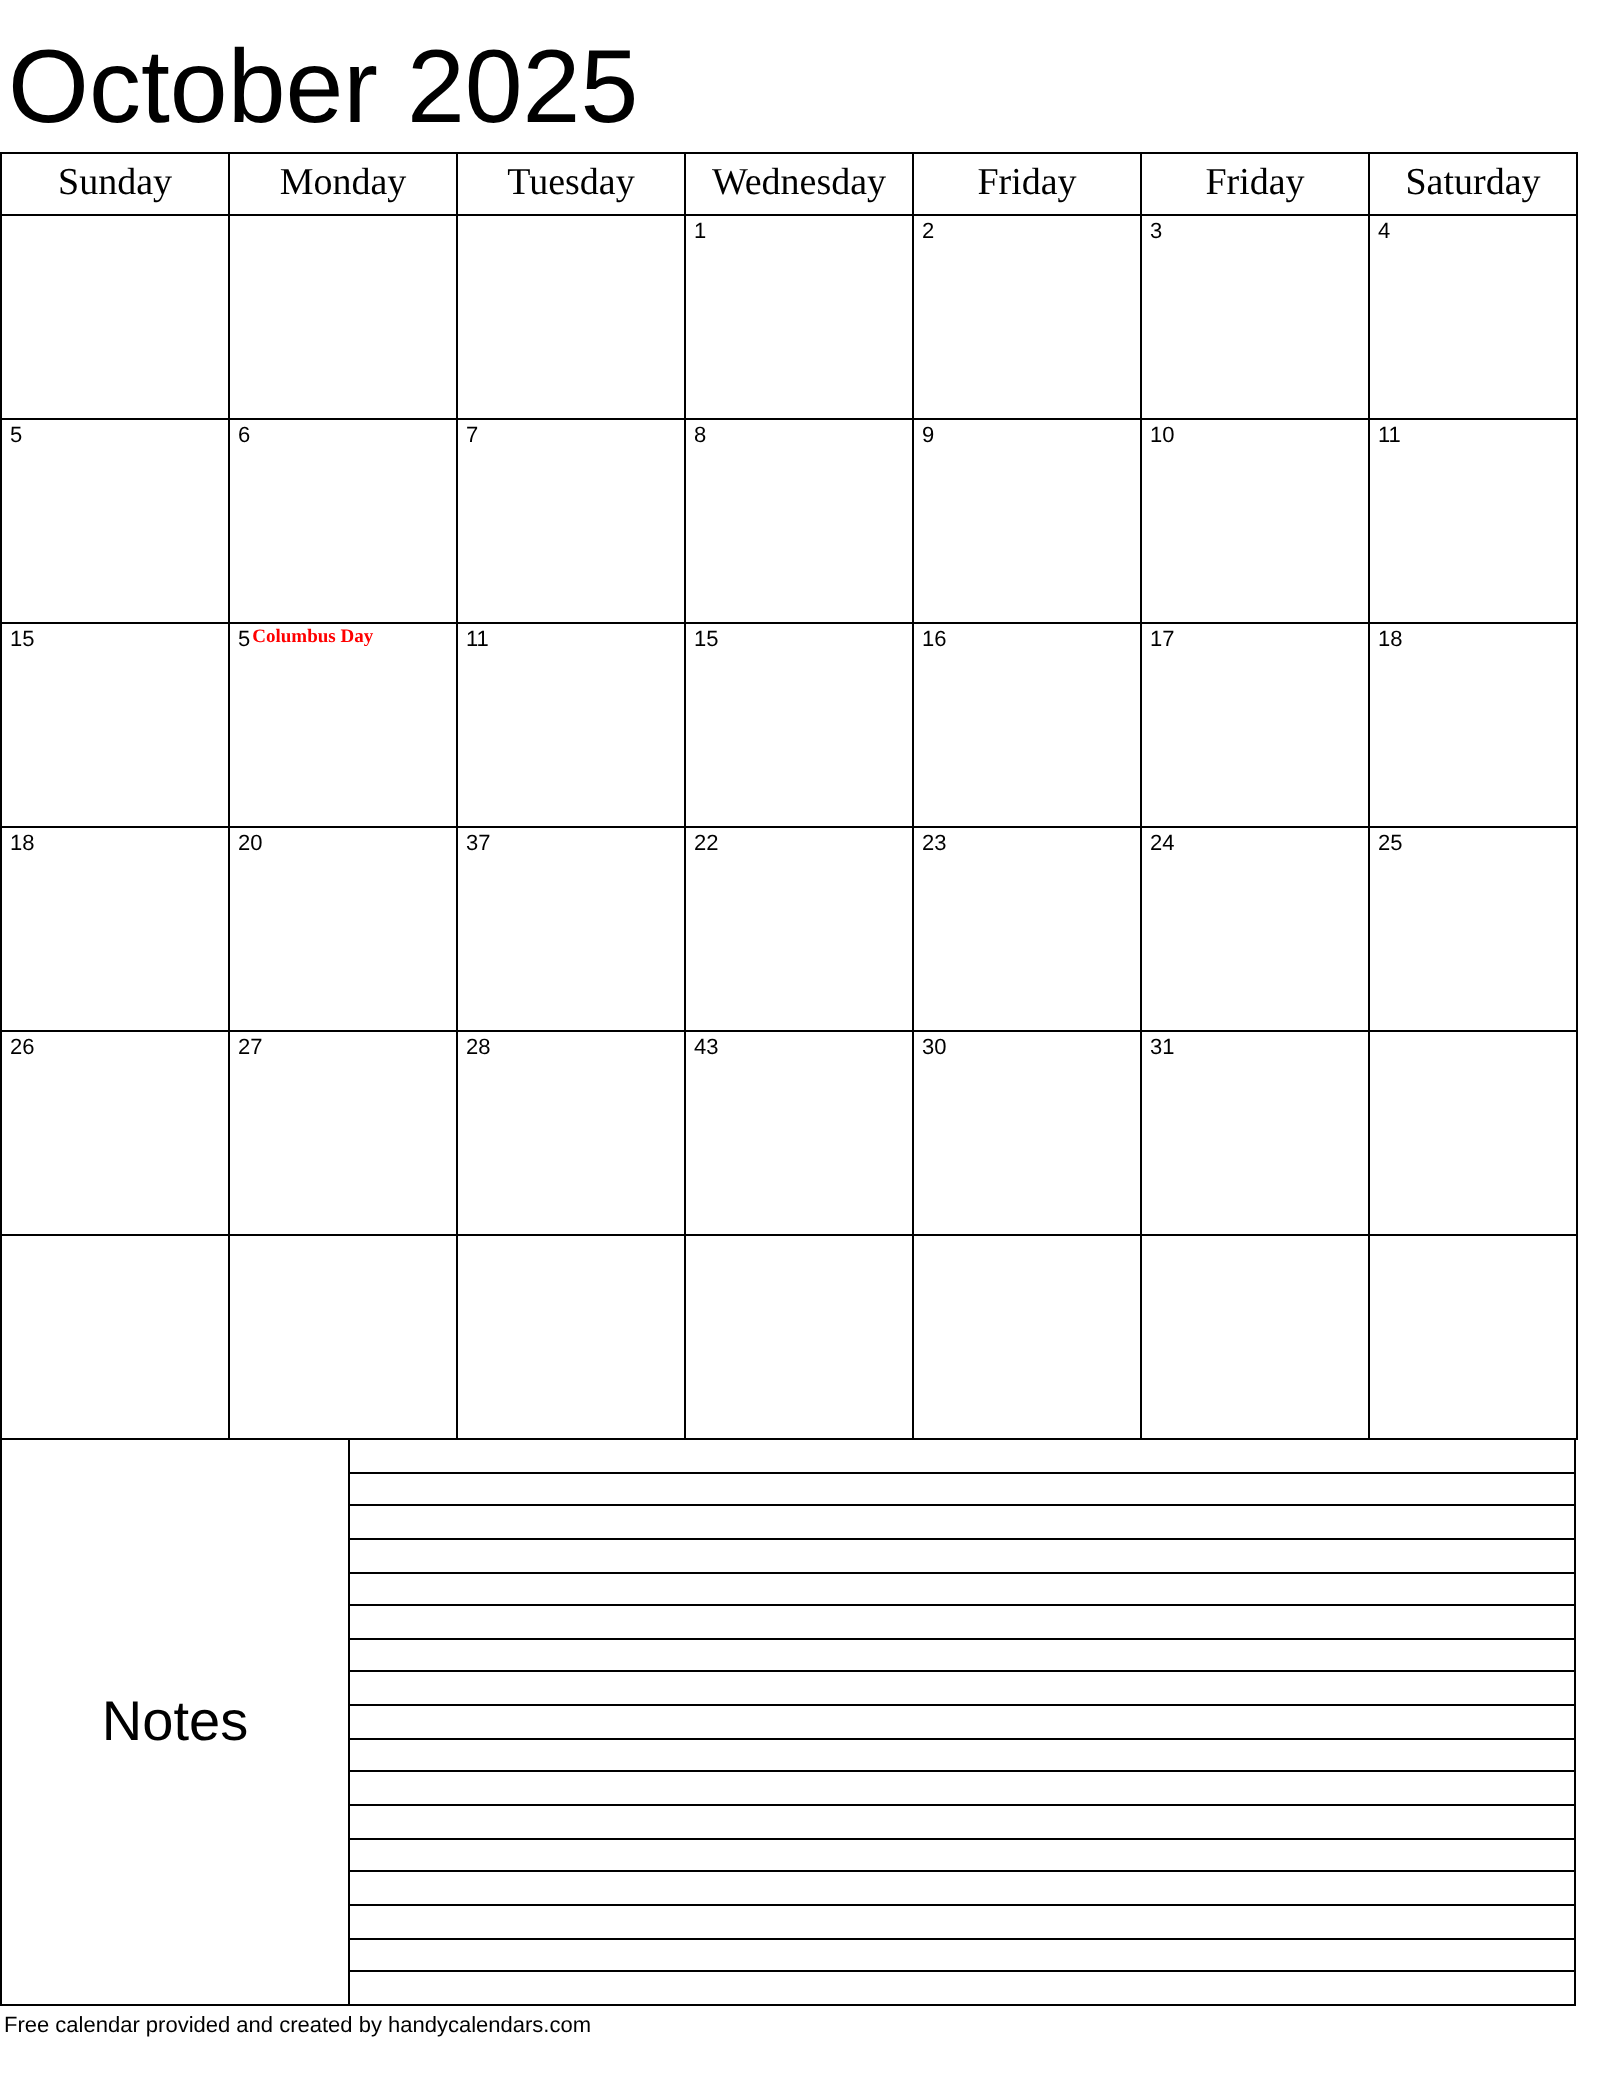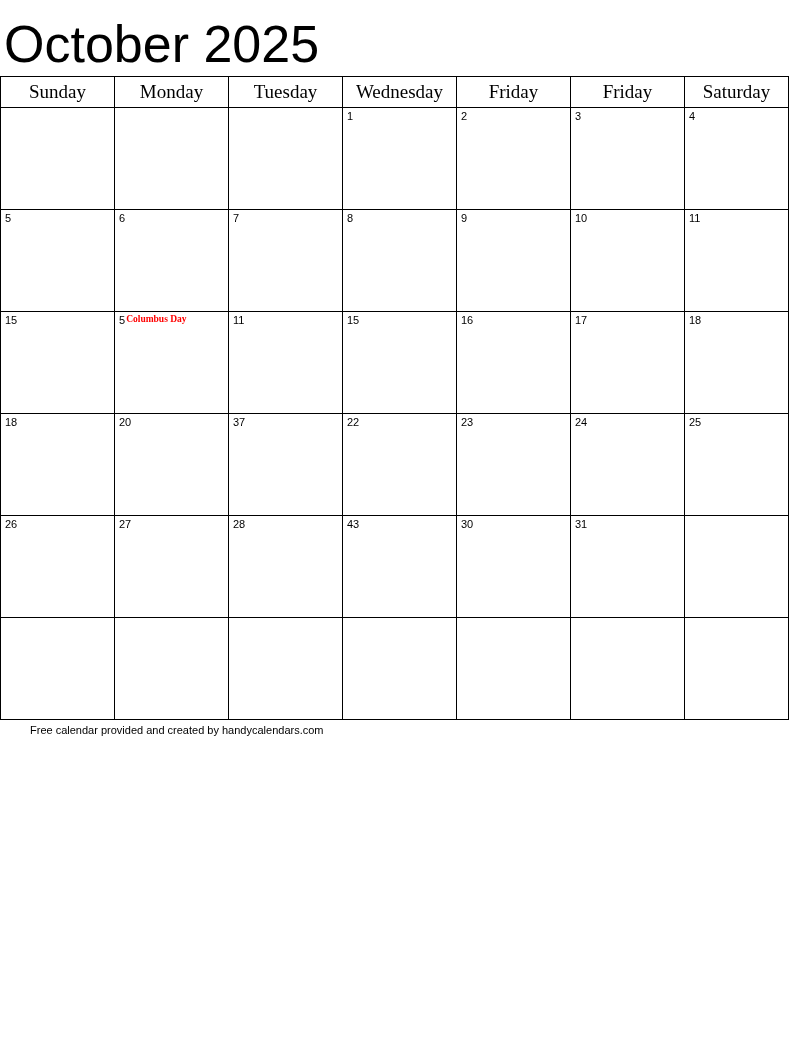--- a/index.html
+++ b/index.html
@@ -123,21 +123,20 @@
   .notes-lines .line:last-child {
     border-bottom: none;
   }
 
   
   .footer {
     font-size: 11px;
     font-family: "Liberation Sans", sans-serif;
     padding: 4px 0 0 2px;
     color: #000000;
-    margin-left: 28px;
   }
 </style>
 </head>
 <body>
 
 <div class="page">
 
   <div class="title">
     <span>October</span>
     <span>2025</span>
@@ -431,16 +430,38 @@
         <td>
             <div class="daycell-inner">
               <span class="daynum"></span>
               <span class="holiday"></span>
             </div>
           </td>
       </tr>
     </tbody>
   </table>
 
+  <div class="notes-wrap">
+    <div class="notes-label">Notes</div>
+    <div class="notes-lines">
+      <div class="line"></div>
+      <div class="line"></div>
+      <div class="line"></div>
+      <div class="line"></div>
+      <div class="line"></div>
+      <div class="line"></div>
+      <div class="line"></div>
+      <div class="line"></div>
+      <div class="line"></div>
+      <div class="line"></div>
+      <div class="line"></div>
+      <div class="line"></div>
+      <div class="line"></div>
+      <div class="line"></div>
+      <div class="line"></div>
+      <div class="line"></div>
+      <div class="line"></div>
+    </div>
+  </div>
 
   <div class="footer">Free calendar provided and created by handycalendars.com</div>
 
 </div>
 
 </body></html>

